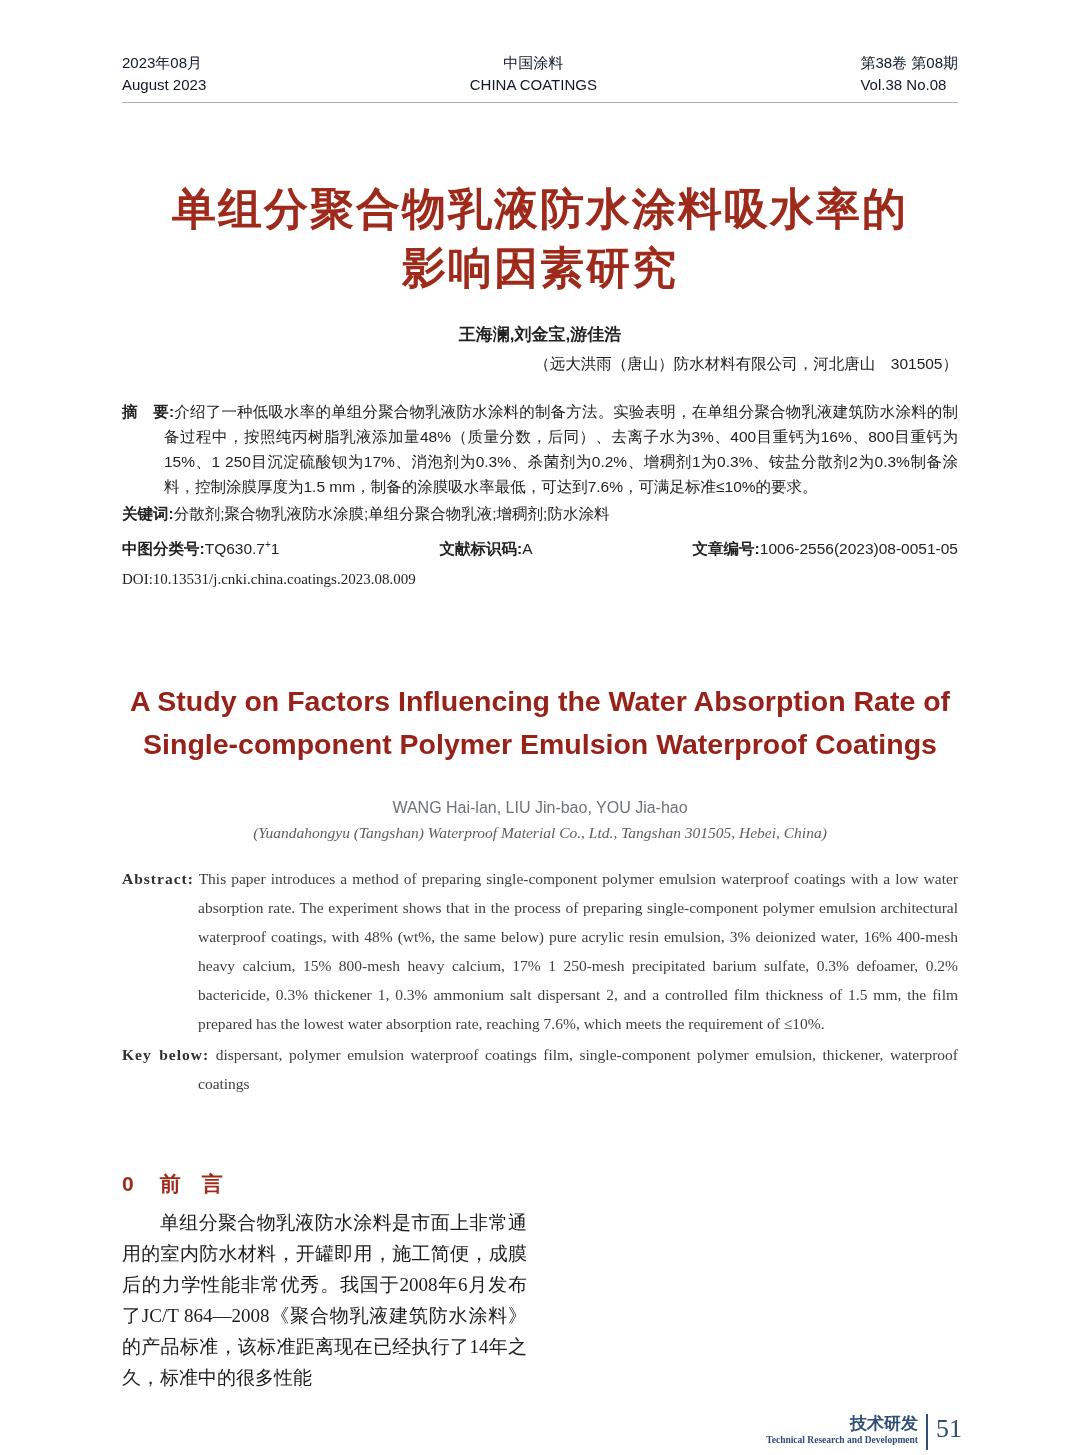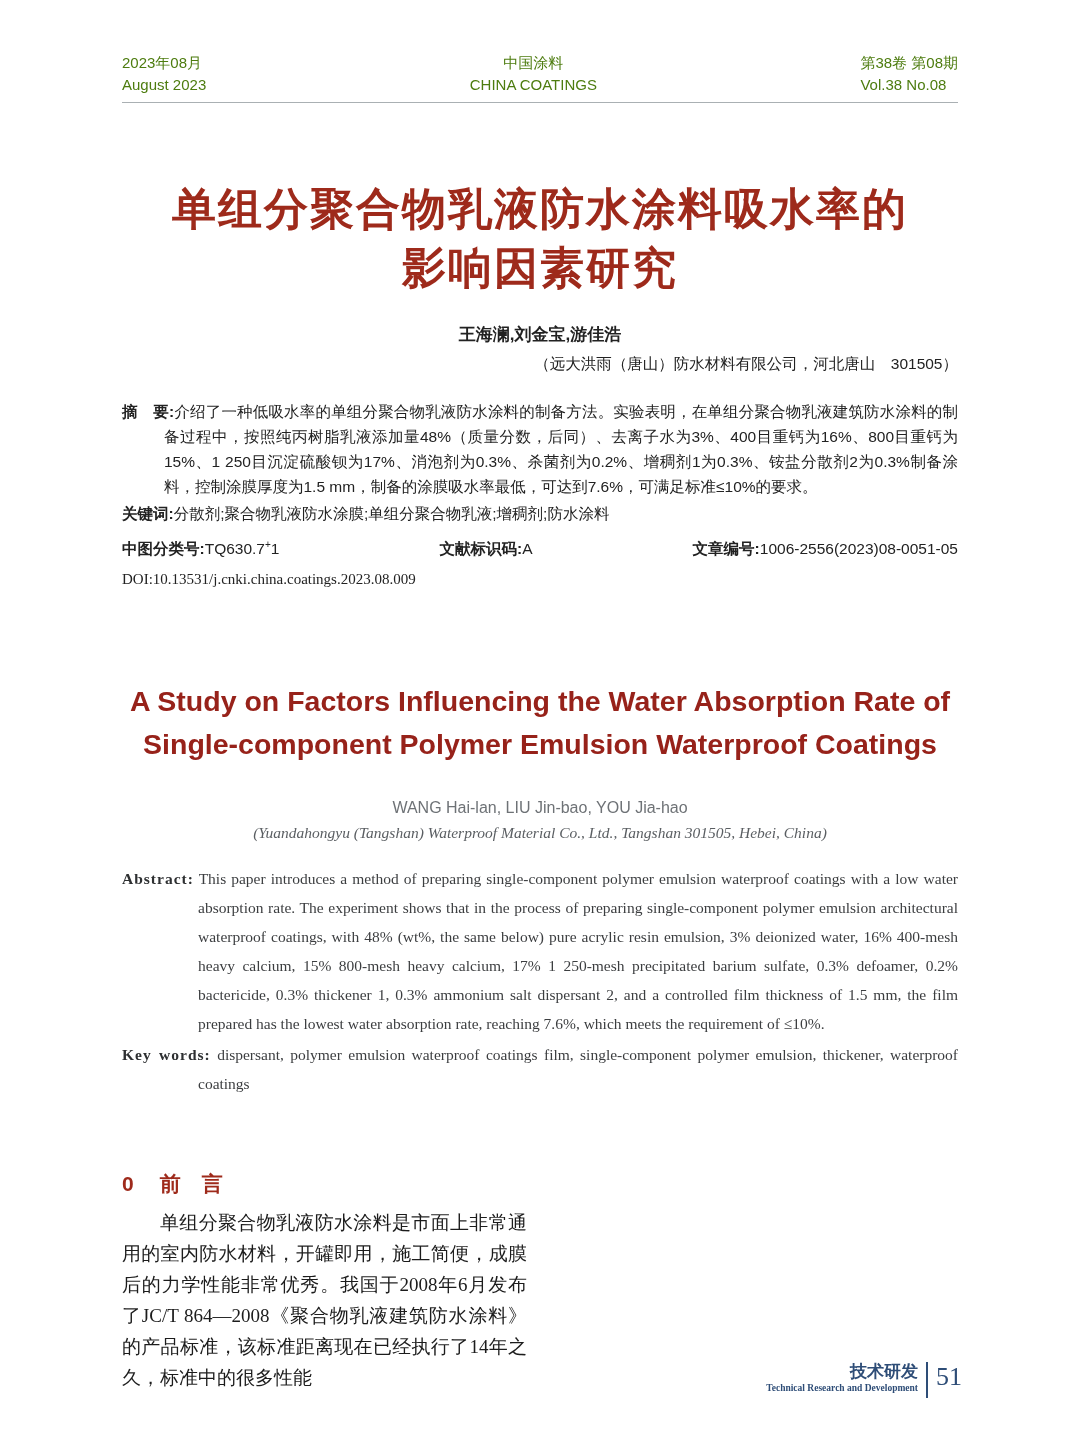--- a/index.html
+++ b/index.html
@@ -19,21 +19,21 @@
   
   .jhead {
     display: flex;
     justify-content: space-between;
     align-items: flex-end;
     margin-top: 52px;
     padding-bottom: 6px;
     border-bottom: 1px solid #aab0b3;
     font-size: 15px;
     line-height: 22px;
-    color: #4d7c0f;
+    color: #0f172a;
   }
   .jhead .hcol { white-space: nowrap; }
   .jhead .hcol.center { text-align: center; }
   .jhead .hcol.right { text-align: left; }
 
   
   .cn-title {
     margin: 76px 0 0 0;
     text-align: center;
     font-size: 44px;
@@ -150,21 +150,21 @@
     line-height: 31px;
     text-align: justify;
     color: #1c1c1c;
   }
   .body-cn.indent { text-indent: 2em; }
 
   
   .page-footer {
     position: absolute;
     right: 118px;
-    top: 1362px;
+    top: 1414px;
     display: flex;
     align-items: flex-start;
   }
   .footer-labels { text-align: right; padding-right: 8px; }
   .footer-cn {
     font-size: 17px;
     font-weight: bold;
     color: #2e4d77;
     line-height: 20px;
   }
@@ -245,21 +245,21 @@
 
   <div class="authors-en">WANG Hai-lan, LIU Jin-bao, YOU Jia-hao</div>
   <div class="affil-en">(Yuandahongyu (Tangshan) Waterproof Material Co., Ltd., Tangshan 301505, Hebei, China)</div>
 
   <div class="hang-en">
     <span class="lbl">Abstract:</span>
     <span>This paper introduces a method of preparing single-component polymer emulsion waterproof coatings with a low water absorption rate. The experiment shows that in the process of preparing single-component polymer emulsion architectural waterproof coatings, with 48% (wt%, the same below) pure acrylic resin emulsion, 3% deionized water, 16% 400-mesh heavy calcium, 15% 800-mesh heavy calcium, 17% 1 250-mesh precipitated barium sulfate, 0.3% defoamer, 0.2% bactericide, 0.3% thickener 1, 0.3% ammonium salt dispersant 2, and a controlled film thickness of 1.5 mm, the film prepared has the lowest water absorption rate, reaching 7.6%, which meets the requirement of ≤10%.</span>
   </div>
 
   <div class="hang-en kw">
-    <span class="lbl">Key words:</span>
+    <span class="lbl">Key below:</span>
     <span>dispersant, polymer emulsion waterproof coatings film, single-component polymer emulsion, thickener, waterproof coatings</span>
   </div>
 
   <section class="columns">
     <div class="col">
       <h3 class="sec-heading">
         <span class="sec-num">0</span><span class="sec-title">前　言</span>
       </h3>
       <p class="body-cn indent">单组分聚合物乳液防水涂料是市面上非常通用的室内防水材料，开罐即用，施工简便，成膜后的力学性能非常优秀。我国于2008年6月发布了JC/T 864—2008《聚合物乳液建筑防水涂料》的产品标准，该标准距离现在已经执行了14年之久，标准中的很多性能</p>
     </div>

